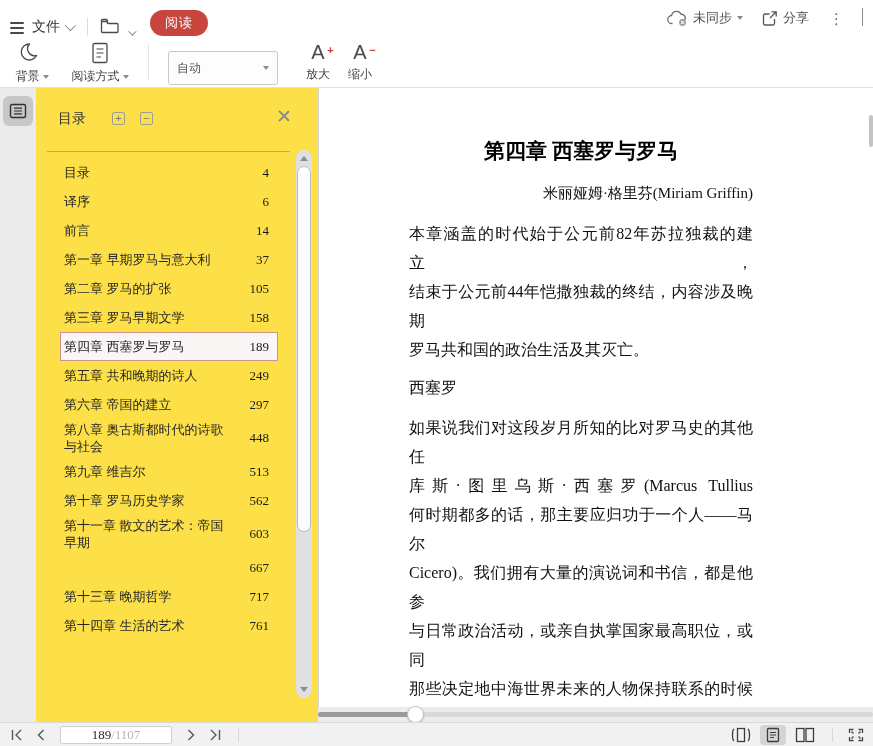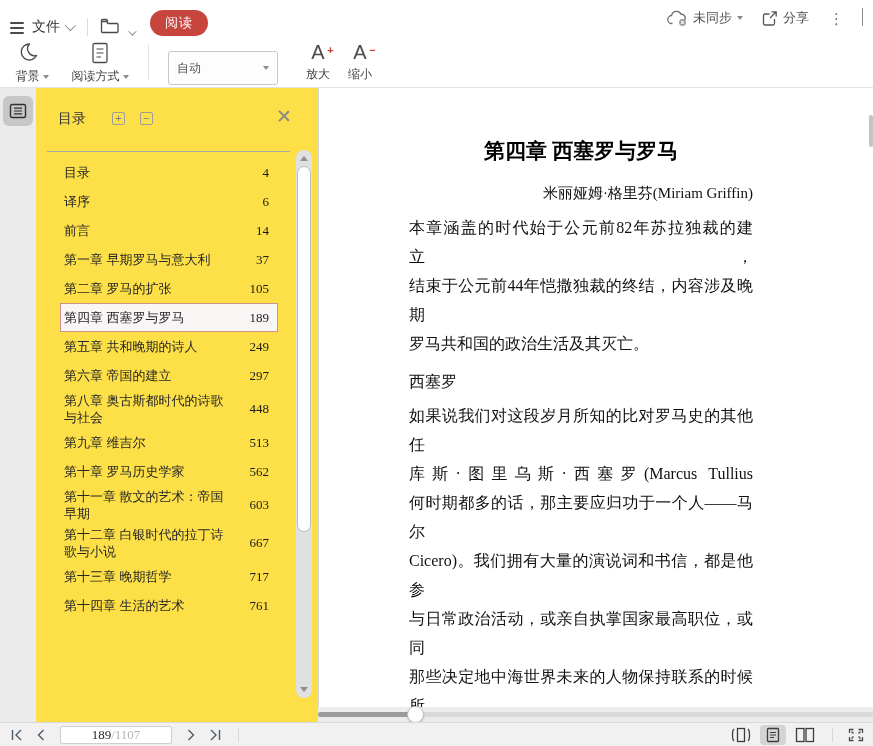--- a/index.html
+++ b/index.html
@@ -67,21 +67,21 @@
   .toc-scroll .arr-up { top:6px; border-bottom:5px solid #8d8d8d; }
   .toc-scroll .arr-dn { bottom:6px; border-top:5px solid #8d8d8d; }
   .toc-thumb { position:absolute; left:1px; top:16px; width:14px; height:366px; background:#fdfdfd; border:1px solid #bdbdbd; border-radius:7px; cursor:grab; }
 
   
   .doc-area { position:absolute; left:318px; top:88px; width:555px; height:634px; background:#ececec; }
   .page { position:absolute; left:0; top:0; width:555px; height:619px; background:#fff; border-left:1px solid #d2d2d2; overflow:hidden; }
   .page-content { padding:48px 120px 0 90px; font-family:"Liberation Serif","DejaVu Serif",serif; }
   .page-content .title { font-size:21px; font-weight:bold; text-align:center; color:#000; line-height:30px; }
   .page-content .author { font-size:15px; text-align:right; color:#111; margin-top:16px; line-height:22px; }
-  .page-content .para { margin-top:9px; }
+  .page-content .para { margin-top:15px; }
   .page-content .heading { font-size:16px; color:#111; margin-top:13px; line-height:21px; }
   .page-content .line { font-size:16px; color:#111; line-height:29px; text-align:justify; white-space:nowrap; }
   .page-content .line.j { text-align-last:justify; white-space:normal; }
   .doc-vscroll { position:absolute; right:0; top:27px; width:4px; height:32px; background:#c4c4c4; border-radius:2px; }
   
   .page-slider { position:absolute; left:0; bottom:0; width:555px; height:15px; background:#ececec; }
   .slider-track { position:absolute; left:0; top:5px; width:555px; height:5px; background:#d9d9d9; border-radius:3px; }
   .slider-fill { position:absolute; left:0; top:0; width:97px; height:5px; background:#9b9b9b; border-radius:3px; }
   .slider-knob { position:absolute; left:89px; top:-6px; width:17px; height:17px; background:#fff; border:1px solid #c2c2c2; border-radius:50%; box-shadow:0 1px 2px rgba(0,0,0,.2); cursor:grab; }
 
@@ -210,20 +210,24 @@
         <span class="toc-item-page">14</span>
       </div>
       <div class="toc-item">
         <span class="toc-item-label">第一章 早期罗马与意大利</span>
         <span class="toc-item-page">37</span>
       </div>
       <div class="toc-item">
         <span class="toc-item-label">第二章 罗马的扩张</span>
         <span class="toc-item-page">105</span>
       </div>
+      <div class="toc-item">
+        <span class="toc-item-label">第三章 罗马早期文学</span>
+        <span class="toc-item-page">158</span>
+      </div>
       <div class="toc-item selected">
         <span class="toc-item-label">第四章 西塞罗与罗马</span>
         <span class="toc-item-page">189</span>
       </div>
       <div class="toc-item">
         <span class="toc-item-label">第五章 共和晚期的诗人</span>
         <span class="toc-item-page">249</span>
       </div>
       <div class="toc-item">
         <span class="toc-item-label">第六章 帝国的建立</span>
@@ -239,21 +243,20 @@
       </div>
       <div class="toc-item">
         <span class="toc-item-label">第十章 罗马历史学家</span>
         <span class="toc-item-page">562</span>
       </div>
       <div class="toc-item">
         <span class="toc-item-label">第十一章 散文的艺术：帝国早期</span>
         <span class="toc-item-page">603</span>
       </div>
       <div class="toc-item">
-        <span class="toc-item-label">第十二章 白银时代的拉丁诗歌与小说</span>
         <span class="toc-item-page">667</span>
       </div>
       <div class="toc-item">
         <span class="toc-item-label">第十三章 晚期哲学</span>
         <span class="toc-item-page">717</span>
       </div>
       <div class="toc-item">
         <span class="toc-item-label">第十四章 生活的艺术</span>
         <span class="toc-item-page">761</span>
       </div>

